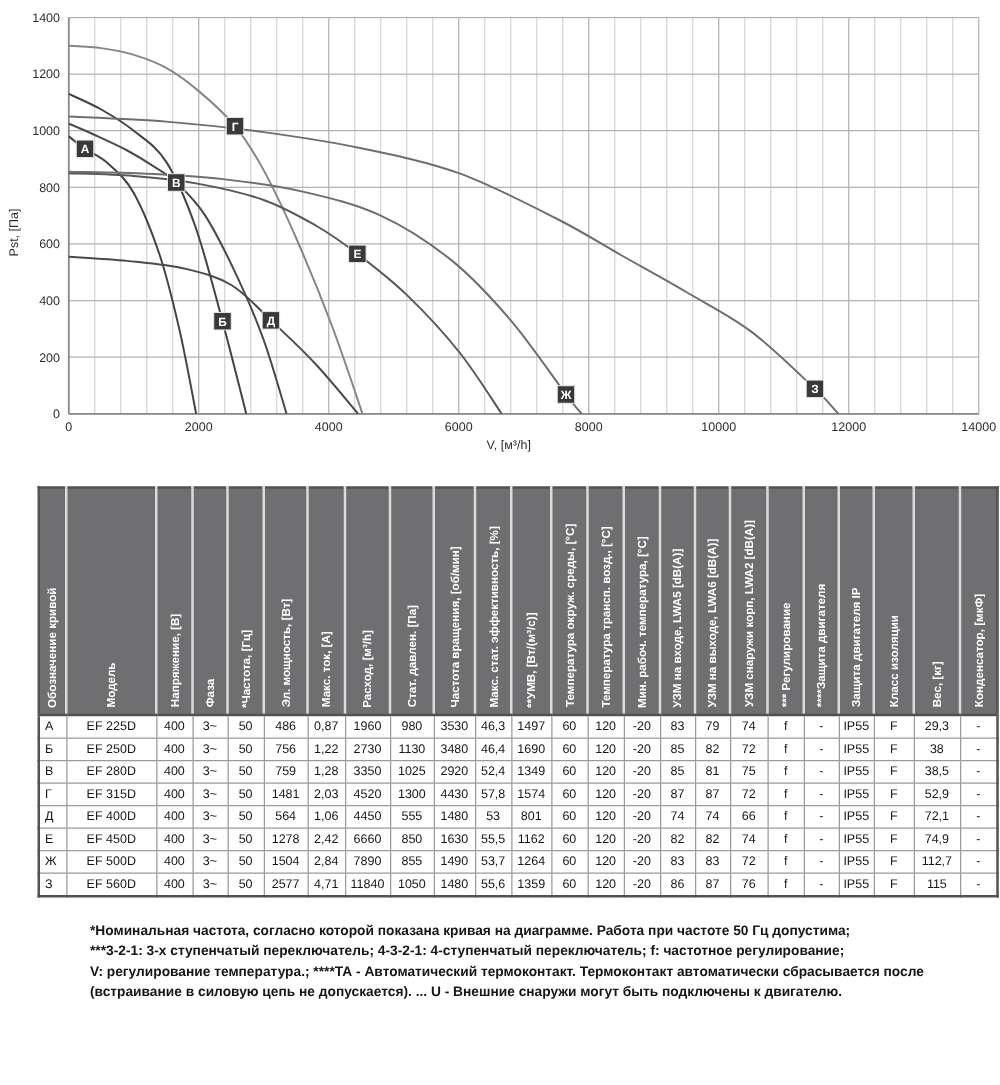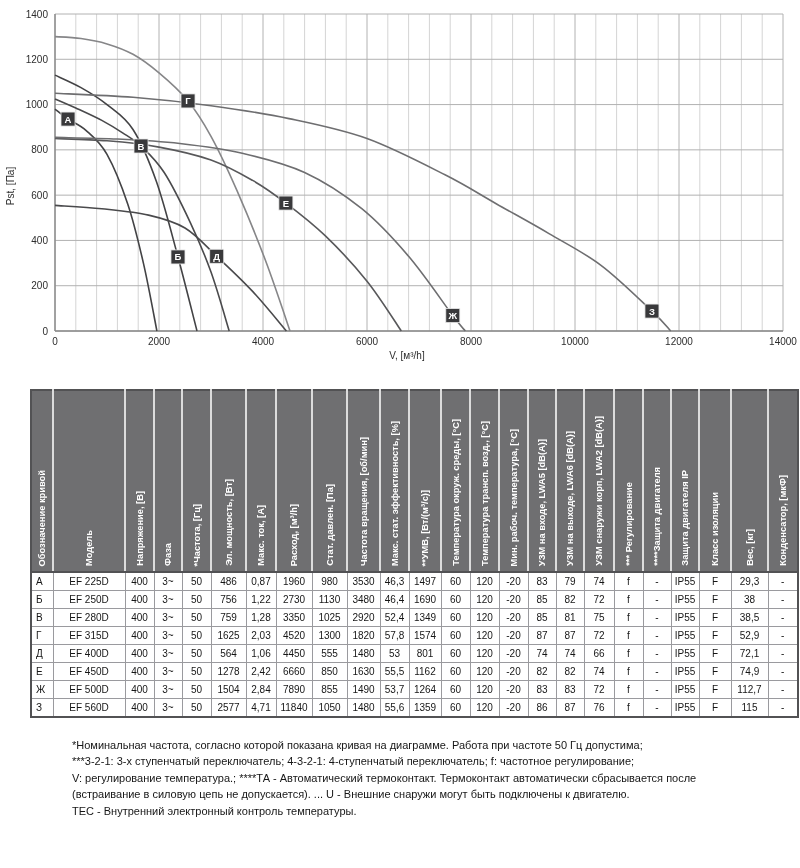--- a/index.html
+++ b/index.html
@@ -20,21 +20,21 @@
   table.spec th .vtx{
     writing-mode:vertical-rl;transform:rotate(180deg);margin:0 auto;
     color:#fff;font-weight:bold;font-size:9.3px;line-height:10px;white-space:nowrap;
   }
   table.spec td{
     height:17px;border:1px solid #9a9a9e;text-align:center;
     font-size:10px;color:#161616;padding:0 1px;white-space:nowrap;overflow:hidden;
   }
   table.spec td.first{text-align:left;padding-left:4px;}
   
-  .footnotes{margin:19px 20px 0 72px;font-size:11px;line-height:16.4px;color:#161616;}
+  .footnotes{margin:19px 20px 0 72px;font-size:11px;line-height:16.4px;color:#161616;font-weight:bold;}
   .footnotes p{margin:0;white-space:nowrap;}
 </style>
 </head>
 <body>
 
 <div class="page">
 
   <div class="chart-wrap">
     <svg id="chart-svg" width="800" height="372" viewBox="0 0 800 372">
         <line x1="75.8" y1="14" x2="75.8" y2="331" stroke="#d4d4d4" stroke-width="1"></line>
@@ -310,25 +310,25 @@
             <td>F</td>
             <td>38,5</td>
             <td>-</td>
           </tr>
           <tr>
             <td class="first">Г</td>
             <td>EF 315D</td>
             <td>400</td>
             <td>3~</td>
             <td>50</td>
-            <td>1625</td>
+            <td>1481</td>
             <td>2,03</td>
             <td>4520</td>
             <td>1300</td>
-            <td>1820</td>
+            <td>4430</td>
             <td>57,8</td>
             <td>1574</td>
             <td>60</td>
             <td>120</td>
             <td>-20</td>
             <td>87</td>
             <td>87</td>
             <td>72</td>
             <td>f</td>
             <td>-</td>
@@ -443,16 +443,15 @@
           </tr>
         </tbody>
     </table>
   </div>
 
   <div class="footnotes" id="footnotes">
     <p>*Номинальная частота, согласно которой показана кривая на диаграмме. Работа при частоте 50 Гц допустима;</p>
     <p>***3-2-1: 3-х ступенчатый переключатель; 4-3-2-1: 4-ступенчатый переключатель; f: частотное регулирование;</p>
     <p>V: регулирование температура.; ****ТА - Автоматический термоконтакт. Термоконтакт автоматически сбрасывается после</p>
     <p>(встраивание в силовую цепь не допускается). ... U - Внешние снаружи могут быть подключены к двигателю.</p>
-    <p>ТЕС - Внутренний электронный контроль температуры.</p>
   </div>
 
 </div>
 
 </body></html>

